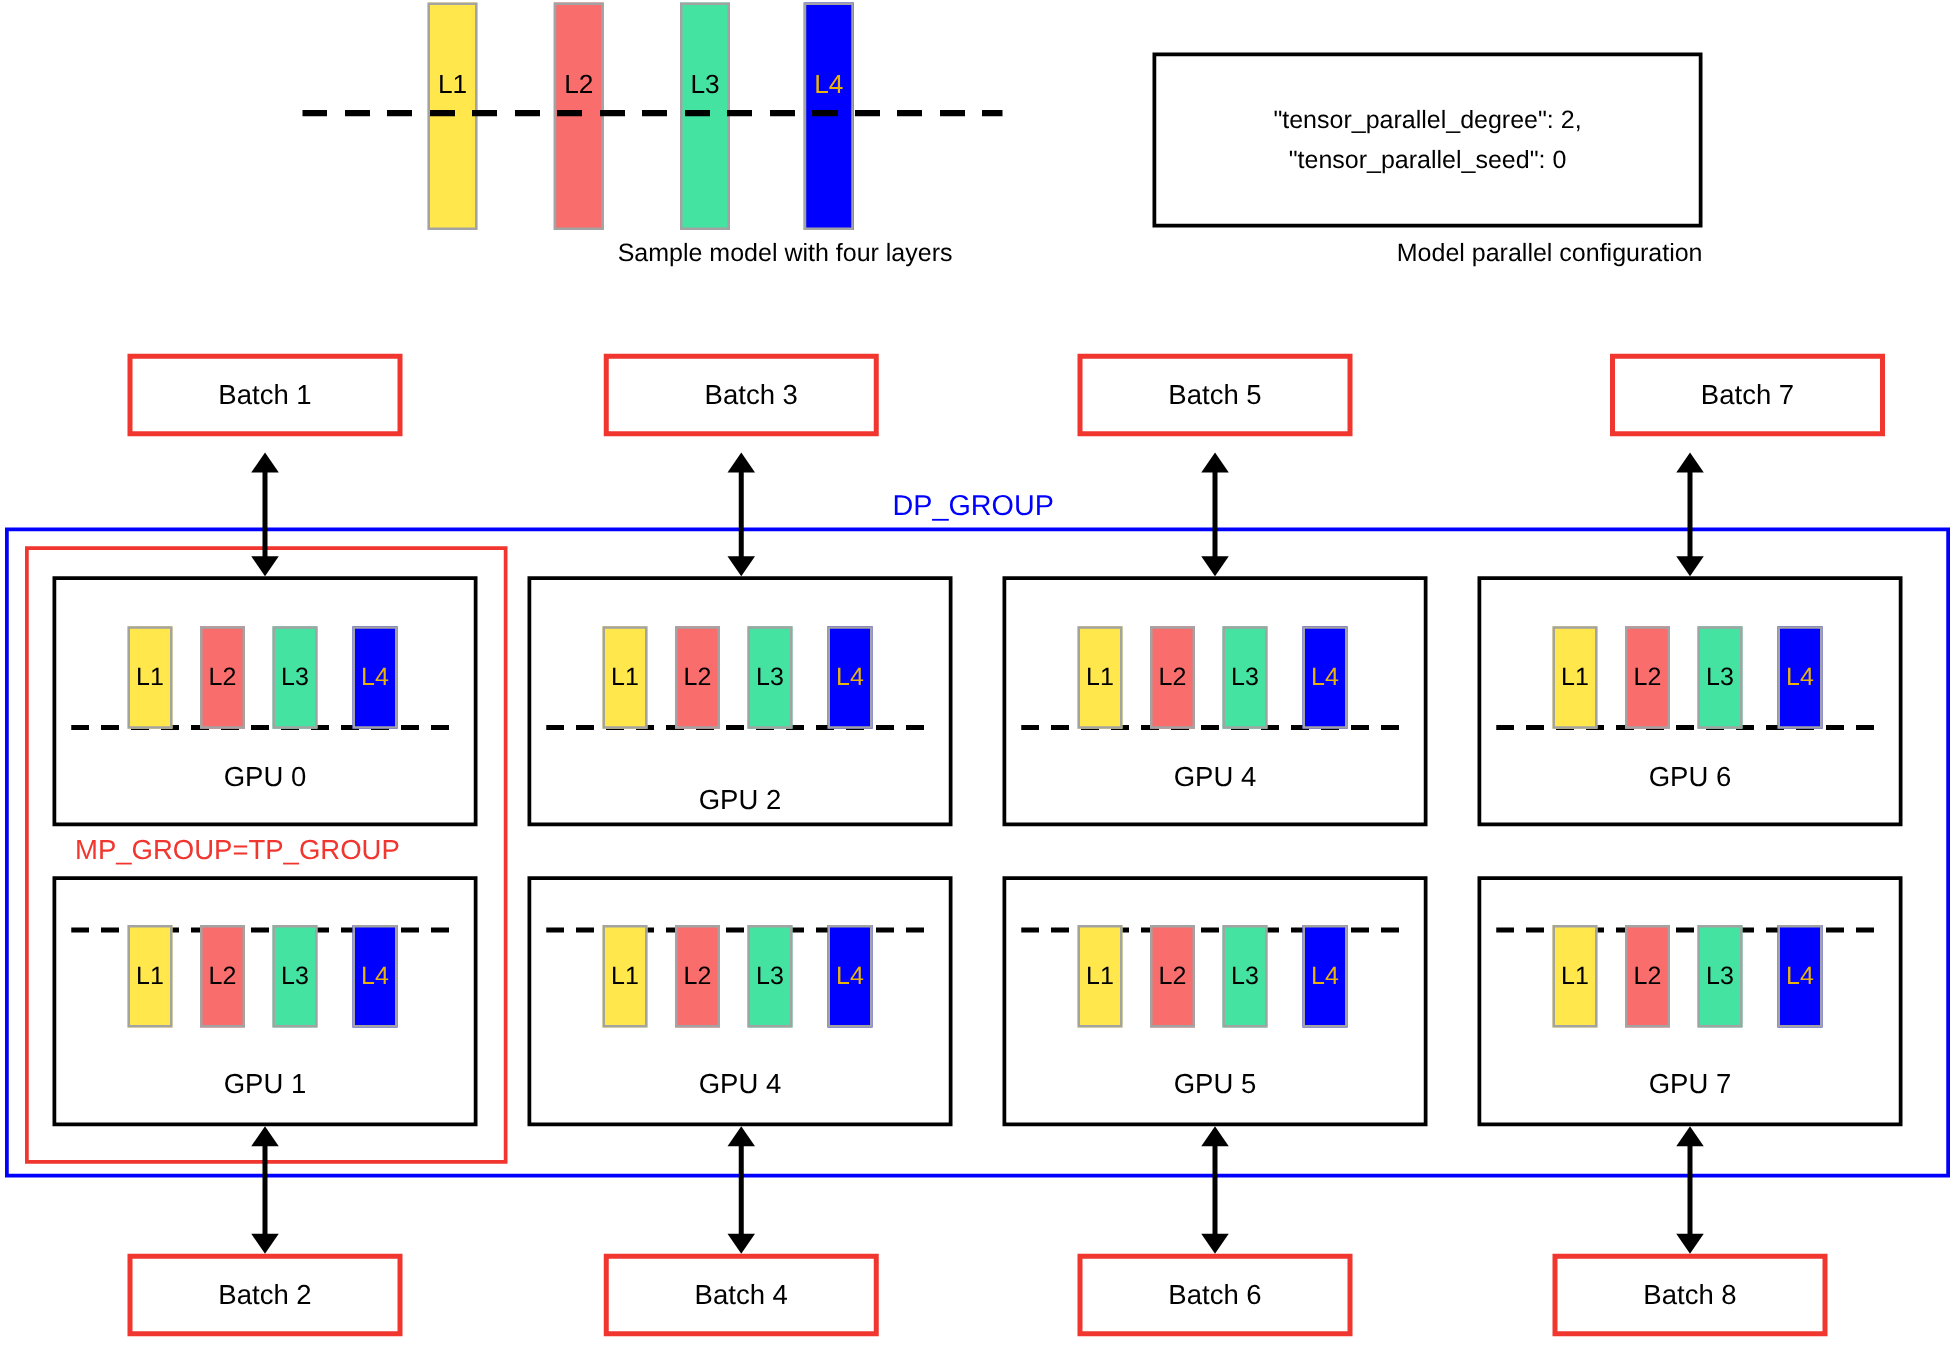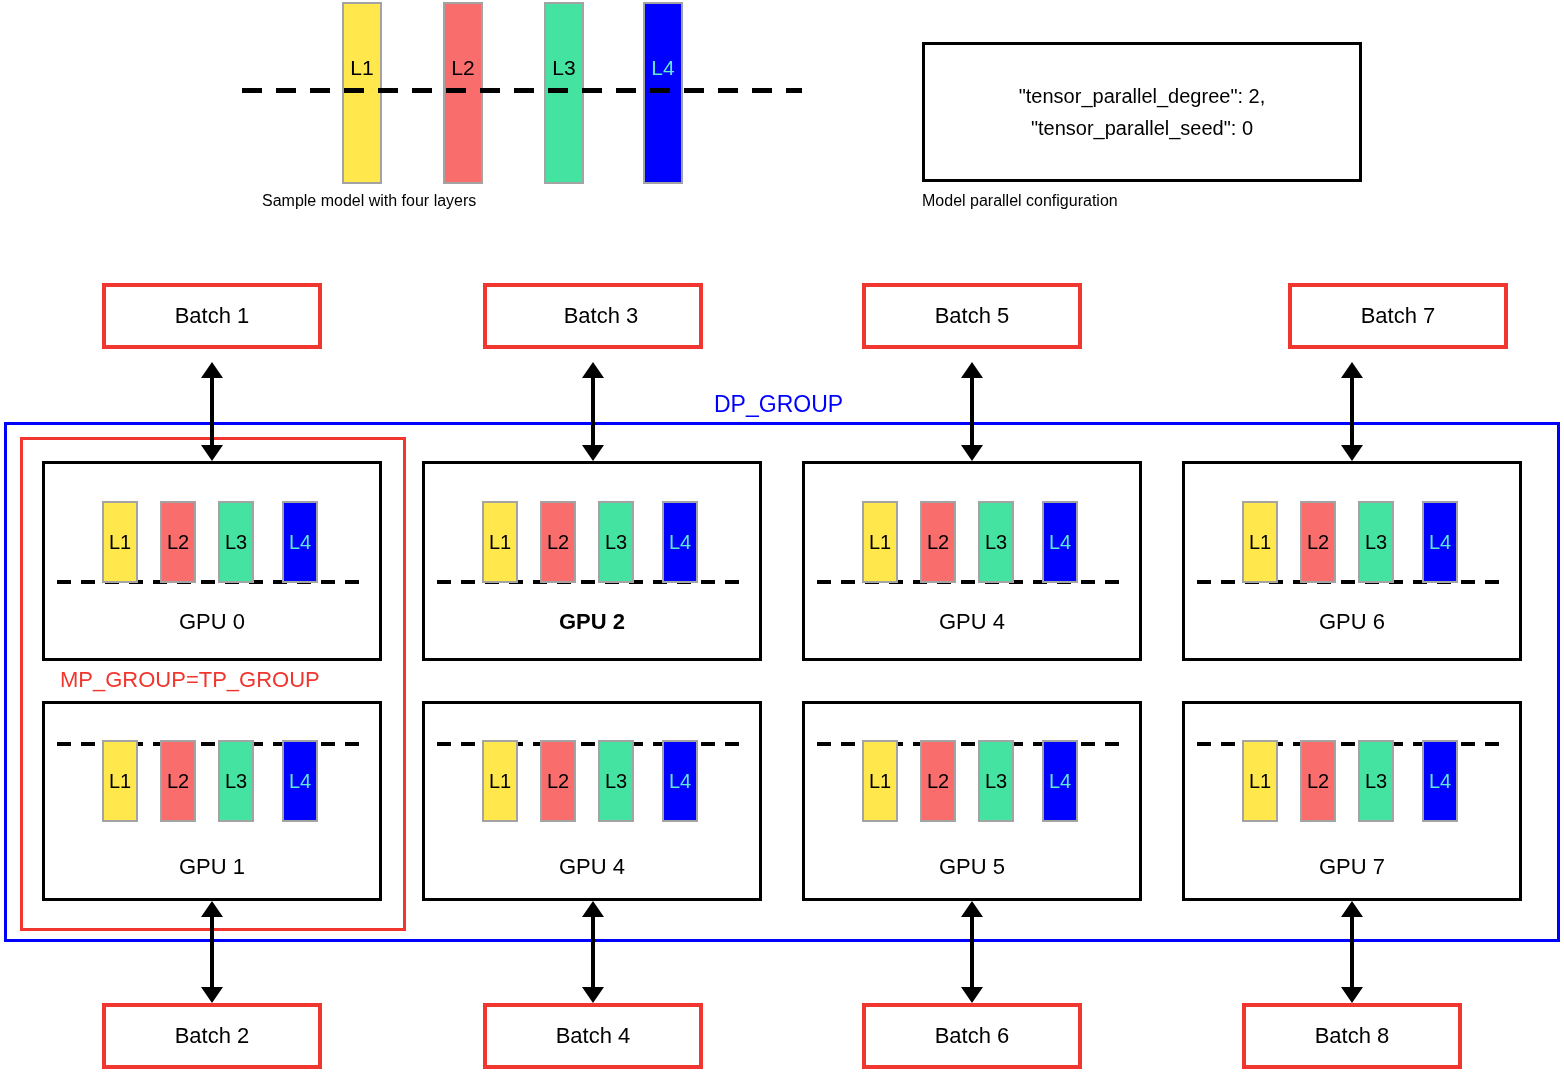--- a/index.html
+++ b/index.html
@@ -10,27 +10,27 @@
     overflow:hidden;
   }
   .bar { position:absolute; border:2px solid #a3a3a3; display:flex; justify-content:center; z-index:2; }
   .bar span { font-size:20px; }
   .legend-bar { width:40px; height:182px; top:2px; align-items:flex-start; }
   .legend-bar span { margin-top:52px; font-size:21px; }
   .gpu-bar { width:36px; height:82px; align-items:center; }
   .l1 { background:var(--l1,#FFE74C); }
   .l2 { background:var(--l2,#F96D6D); }
   .l3 { background:var(--l3,#44E3A1); }
-  .l4 { background:var(--l4,#0000FF); color:#5eead4; }
+  .l4 { background:var(--l4,#0000FF); color:#eab308; }
   .dash-line { position:absolute; height:5px; z-index:1;
     background:repeating-linear-gradient(90deg,#000 0 20px,transparent 20px 34px); }
   .legend-dash { z-index:3; }
   .gpu-dash { height:4px;
     background:repeating-linear-gradient(90deg,#000 0 14px,transparent 14px 24px); }
-  .caption { position:absolute; font-size:16px; text-align:left; }
+  .caption { position:absolute; font-size:20px; text-align:right; }
   .config-box { position:absolute; border:3px solid #000; background:#fff;
     display:flex; flex-direction:column; justify-content:center; align-items:center;
     gap:9px; font-size:20px; }
   .batch { position:absolute; width:220px; height:66px; border:4px solid var(--red,#F0362F);
     background:#fff; display:flex; align-items:center; justify-content:center; font-size:22px; z-index:2; }
   .group-rect { position:absolute; border:3px solid #000; background:transparent; }
   .dp-rect { border-color:var(--blue,#0000FF); }
   .mp-rect { border-color:var(--red,#F0362F); }
   .group-label { position:absolute; font-size:23px; background:#fff; padding:0 2px; z-index:2; }
   .dp-label { color:var(--blue,#0000FF); }
@@ -132,21 +132,21 @@
       </div>
     <div class="bar gpu-bar l2" style="left:115px;top:37px;">
         <span>L2</span>
       </div>
     <div class="bar gpu-bar l3" style="left:173px;top:37px;">
         <span>L3</span>
       </div>
     <div class="bar gpu-bar l4" style="left:237px;top:37px;">
         <span>L4</span>
       </div>
-    <div class="gpu-label" style="top:145px;font-weight:bold;">GPU 2</div>
+    <div class="gpu-label" style="top:163px;">GPU 2</div>
   </div>
   <div class="gpu-box" style="left:802px;top:461px;">
     <div class="dash-line gpu-dash" style="left:12px;top:116px;width:310px;"></div>
     <div class="bar gpu-bar l1" style="left:57px;top:37px;">
         <span>L1</span>
       </div>
     <div class="bar gpu-bar l2" style="left:115px;top:37px;">
         <span>L2</span>
       </div>
     <div class="bar gpu-bar l3" style="left:173px;top:37px;">

